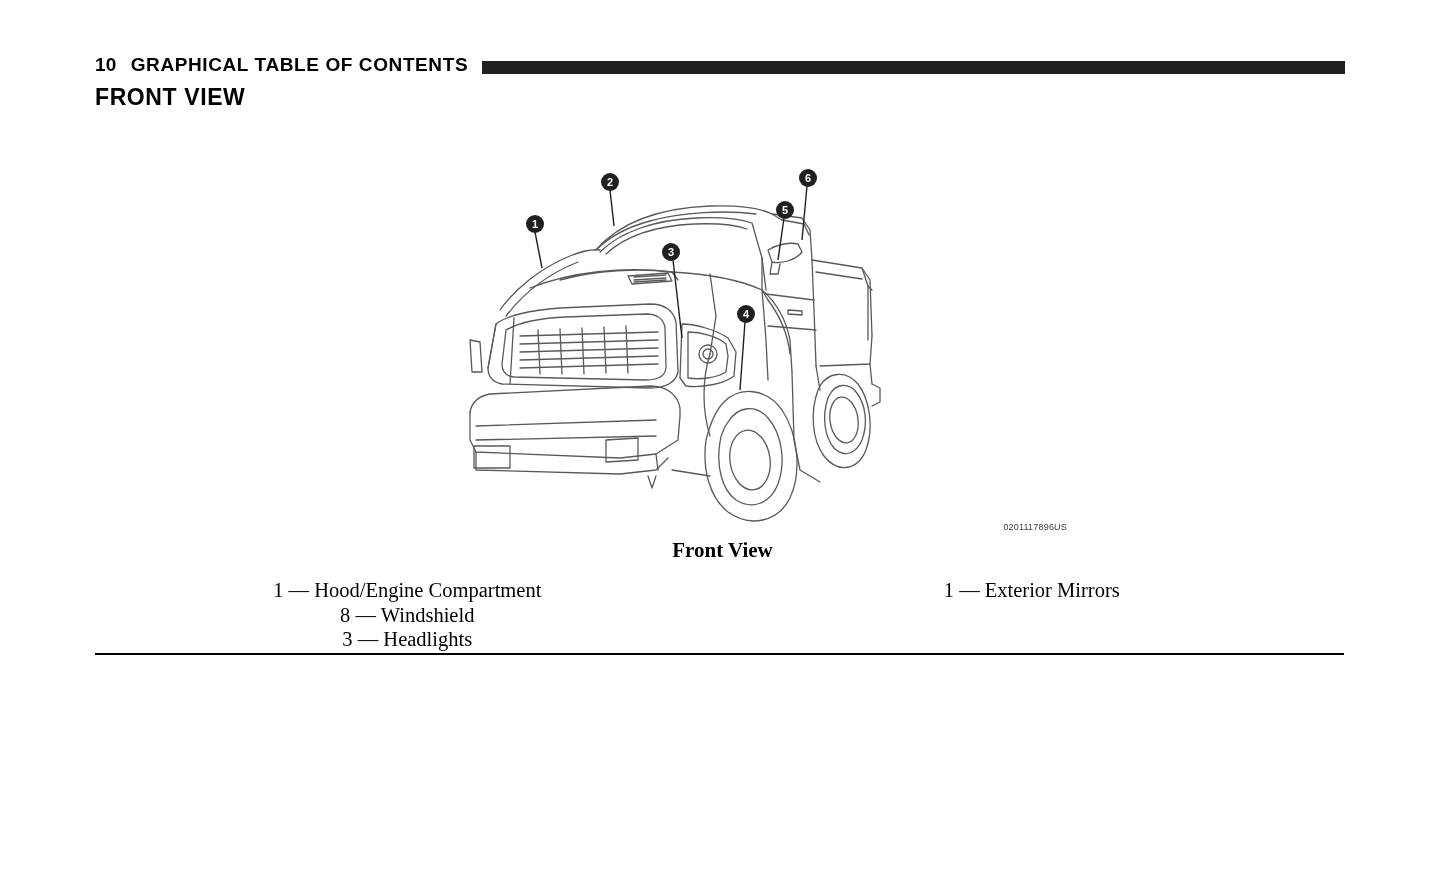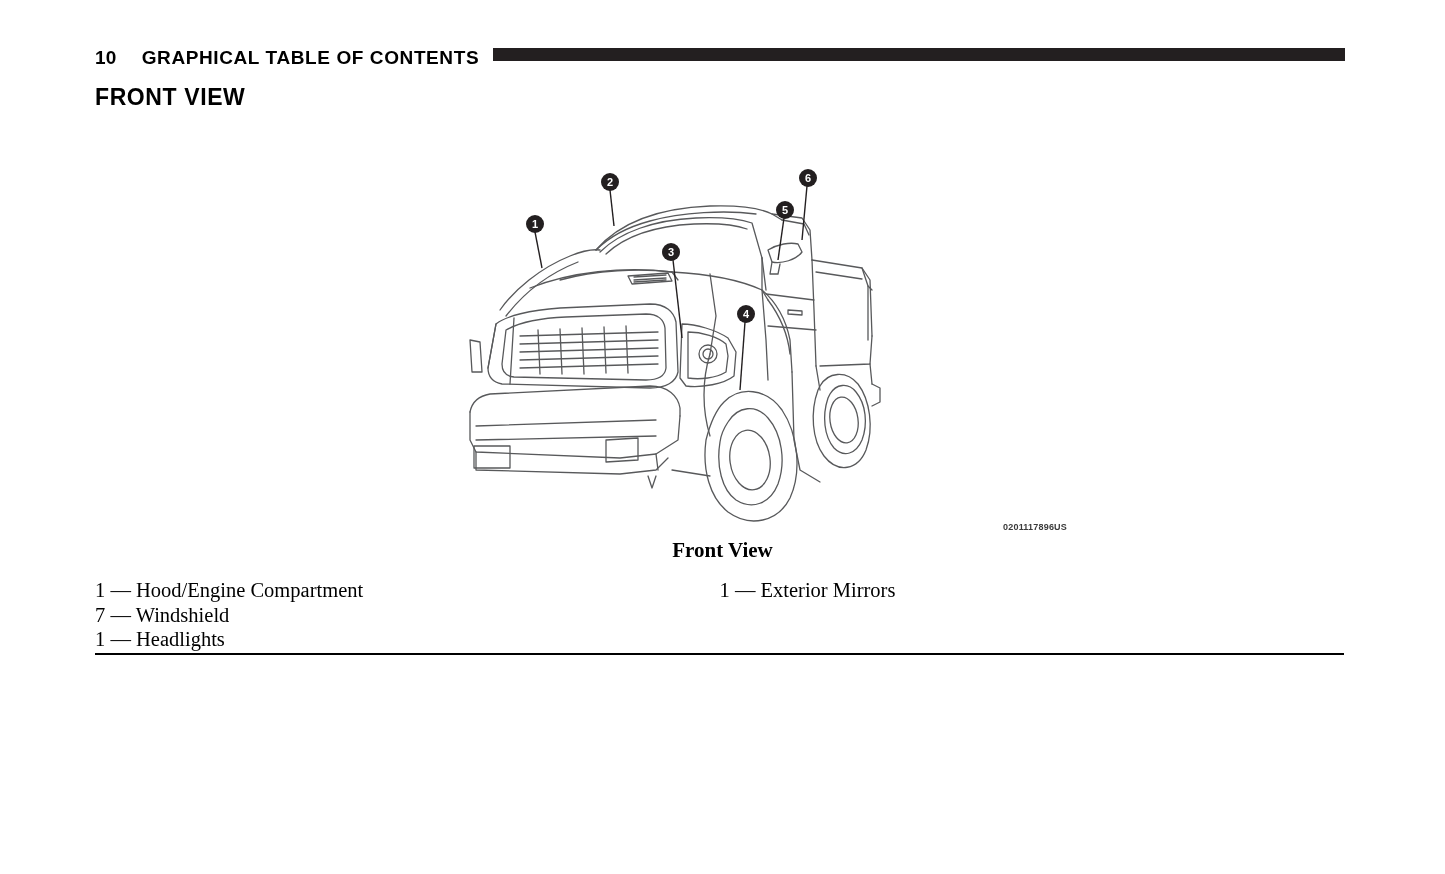--- a/index.html
+++ b/index.html
@@ -24,38 +24,37 @@
   }
 
   
   .header-row {
     position: absolute;
     left: 95px;
     top: 48px;
     width: 1250px;
     height: 26px;
     display: flex;
-    align-items: flex-start;
+    align-items: flex-end;
   }
   .page-number {
     font-family: "Liberation Sans", sans-serif;
     font-weight: bold;
     font-size: 19px;
     letter-spacing: 0.3px;
     margin-right: 14px;
     line-height: 1;
   }
   .header-title {
     font-family: "Liberation Sans", sans-serif;
     font-weight: bold;
     font-size: 19px;
     letter-spacing: 0.6px;
     line-height: 1;
     white-space: nowrap;
-    margin-left: 11px;
   }
   .header-rule {
     flex: 1 1 auto;
     height: 13px;
     background: #231f20;
     margin-left: 14px;
   }
 
   
   .section-title {
@@ -79,21 +78,21 @@
   .figure svg {
     display: block;
     margin: 0 auto;
   }
   .fig-code {
     position: absolute;
     right: 278px;
     bottom: 8px;
     font-family: "Liberation Sans", sans-serif;
     font-size: 9px;
-    font-weight: bold;
+    font-weight: normal;
     letter-spacing: 0.2px;
     color: #3a3a3a;
     margin-top: 28px;
   }
 
   .figure-caption {
     position: absolute;
     left: 0;
     top: 538px;
     width: 1445px;
@@ -114,20 +113,21 @@
   .legend-col {
     width: 50%;
     box-sizing: border-box;
   }
   .legend-col:last-child { padding-left: 0; }
   .legend-item {
     font-family: "Liberation Serif", serif;
     font-size: 20.5px;
     line-height: 24.5px;
     white-space: nowrap;
+    text-align: center;
   }
   .legend-col.col2 .legend-item { padding-left: 0; }
 
   .legend-rule {
     position: absolute;
     left: 95px;
     top: 653px;
     width: 1249px;
     height: 2px;
     background: #000000;
@@ -285,22 +285,22 @@
     </svg>
 
     <div class="fig-code">0201117896US</div>
   </div>
 
   <div class="figure-caption">Front View</div>
 
   <div class="legend">
     <div class="legend-col col1">
       <div class="legend-item">1 — Hood/Engine Compartment</div>
-      <div class="legend-item">7 — Windshield</div>
-      <div class="legend-item">1 — Headlights</div>
+      <div class="legend-item">8 — Windshield</div>
+      <div class="legend-item">3 — Headlights</div>
     </div>
     <div class="legend-col col2">
       <div class="legend-item">1 — Exterior Mirrors</div>
     </div>
   </div>
 
   <div class="legend-rule"></div>
 
 </div>
 

